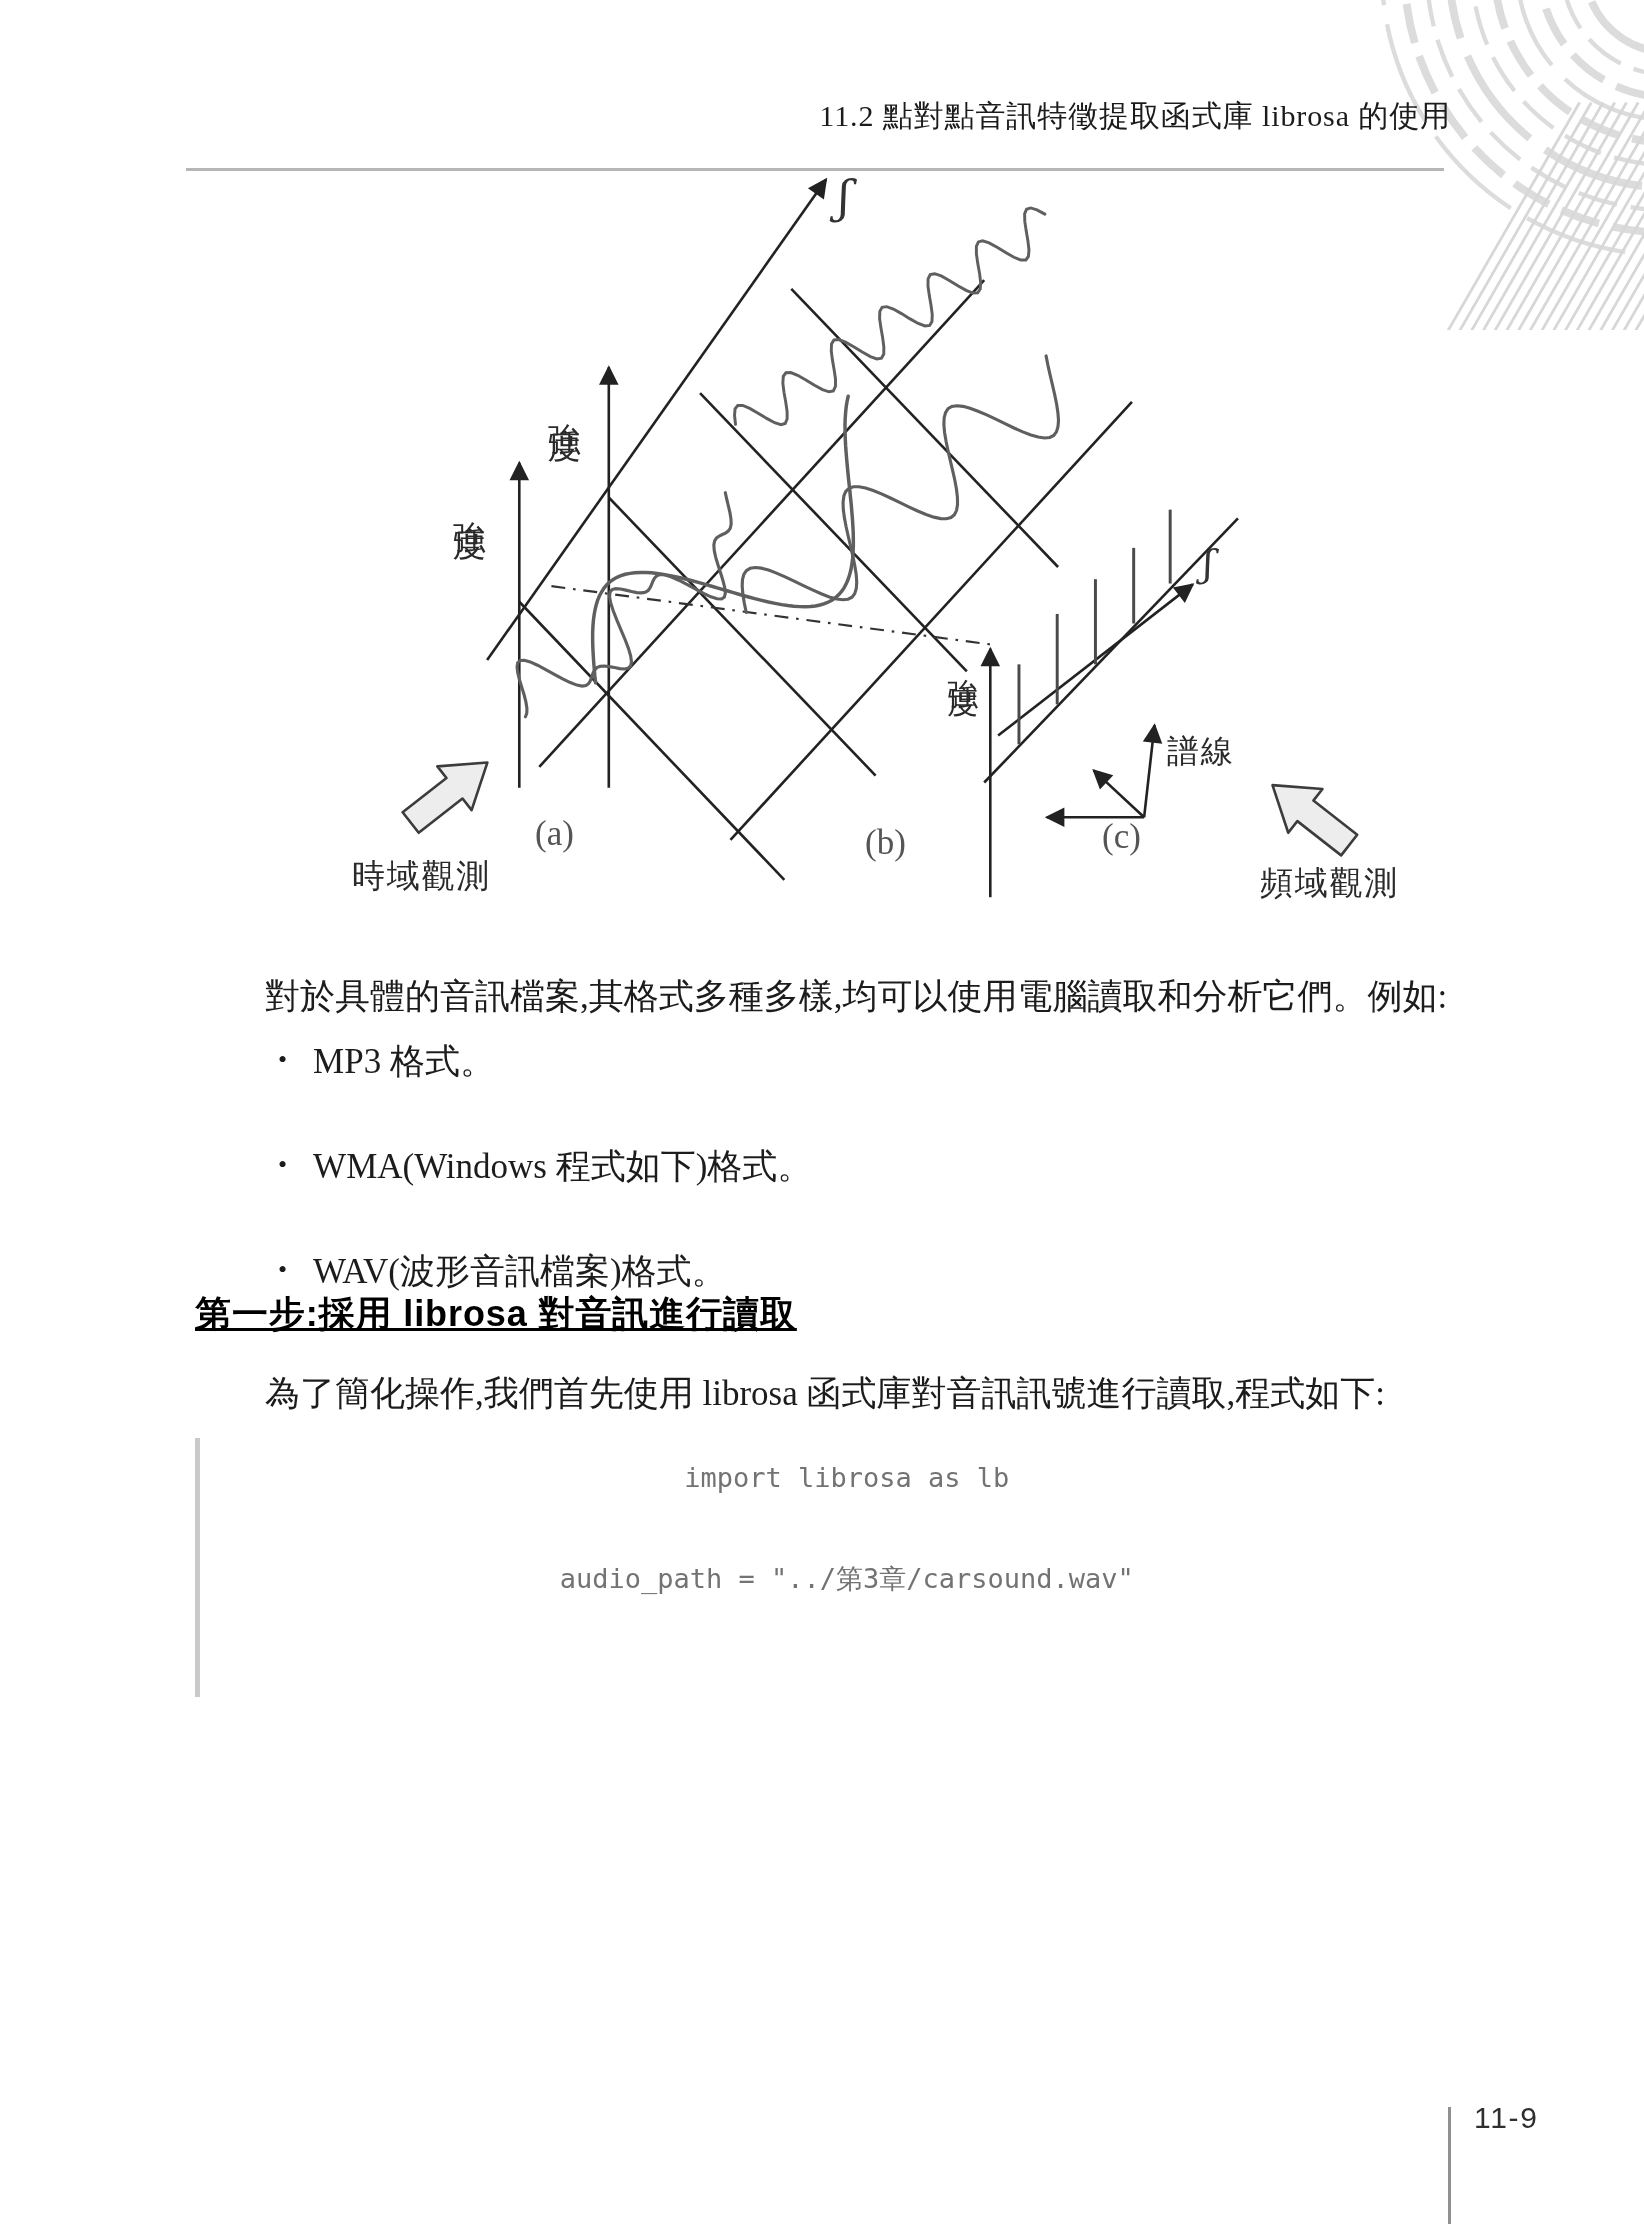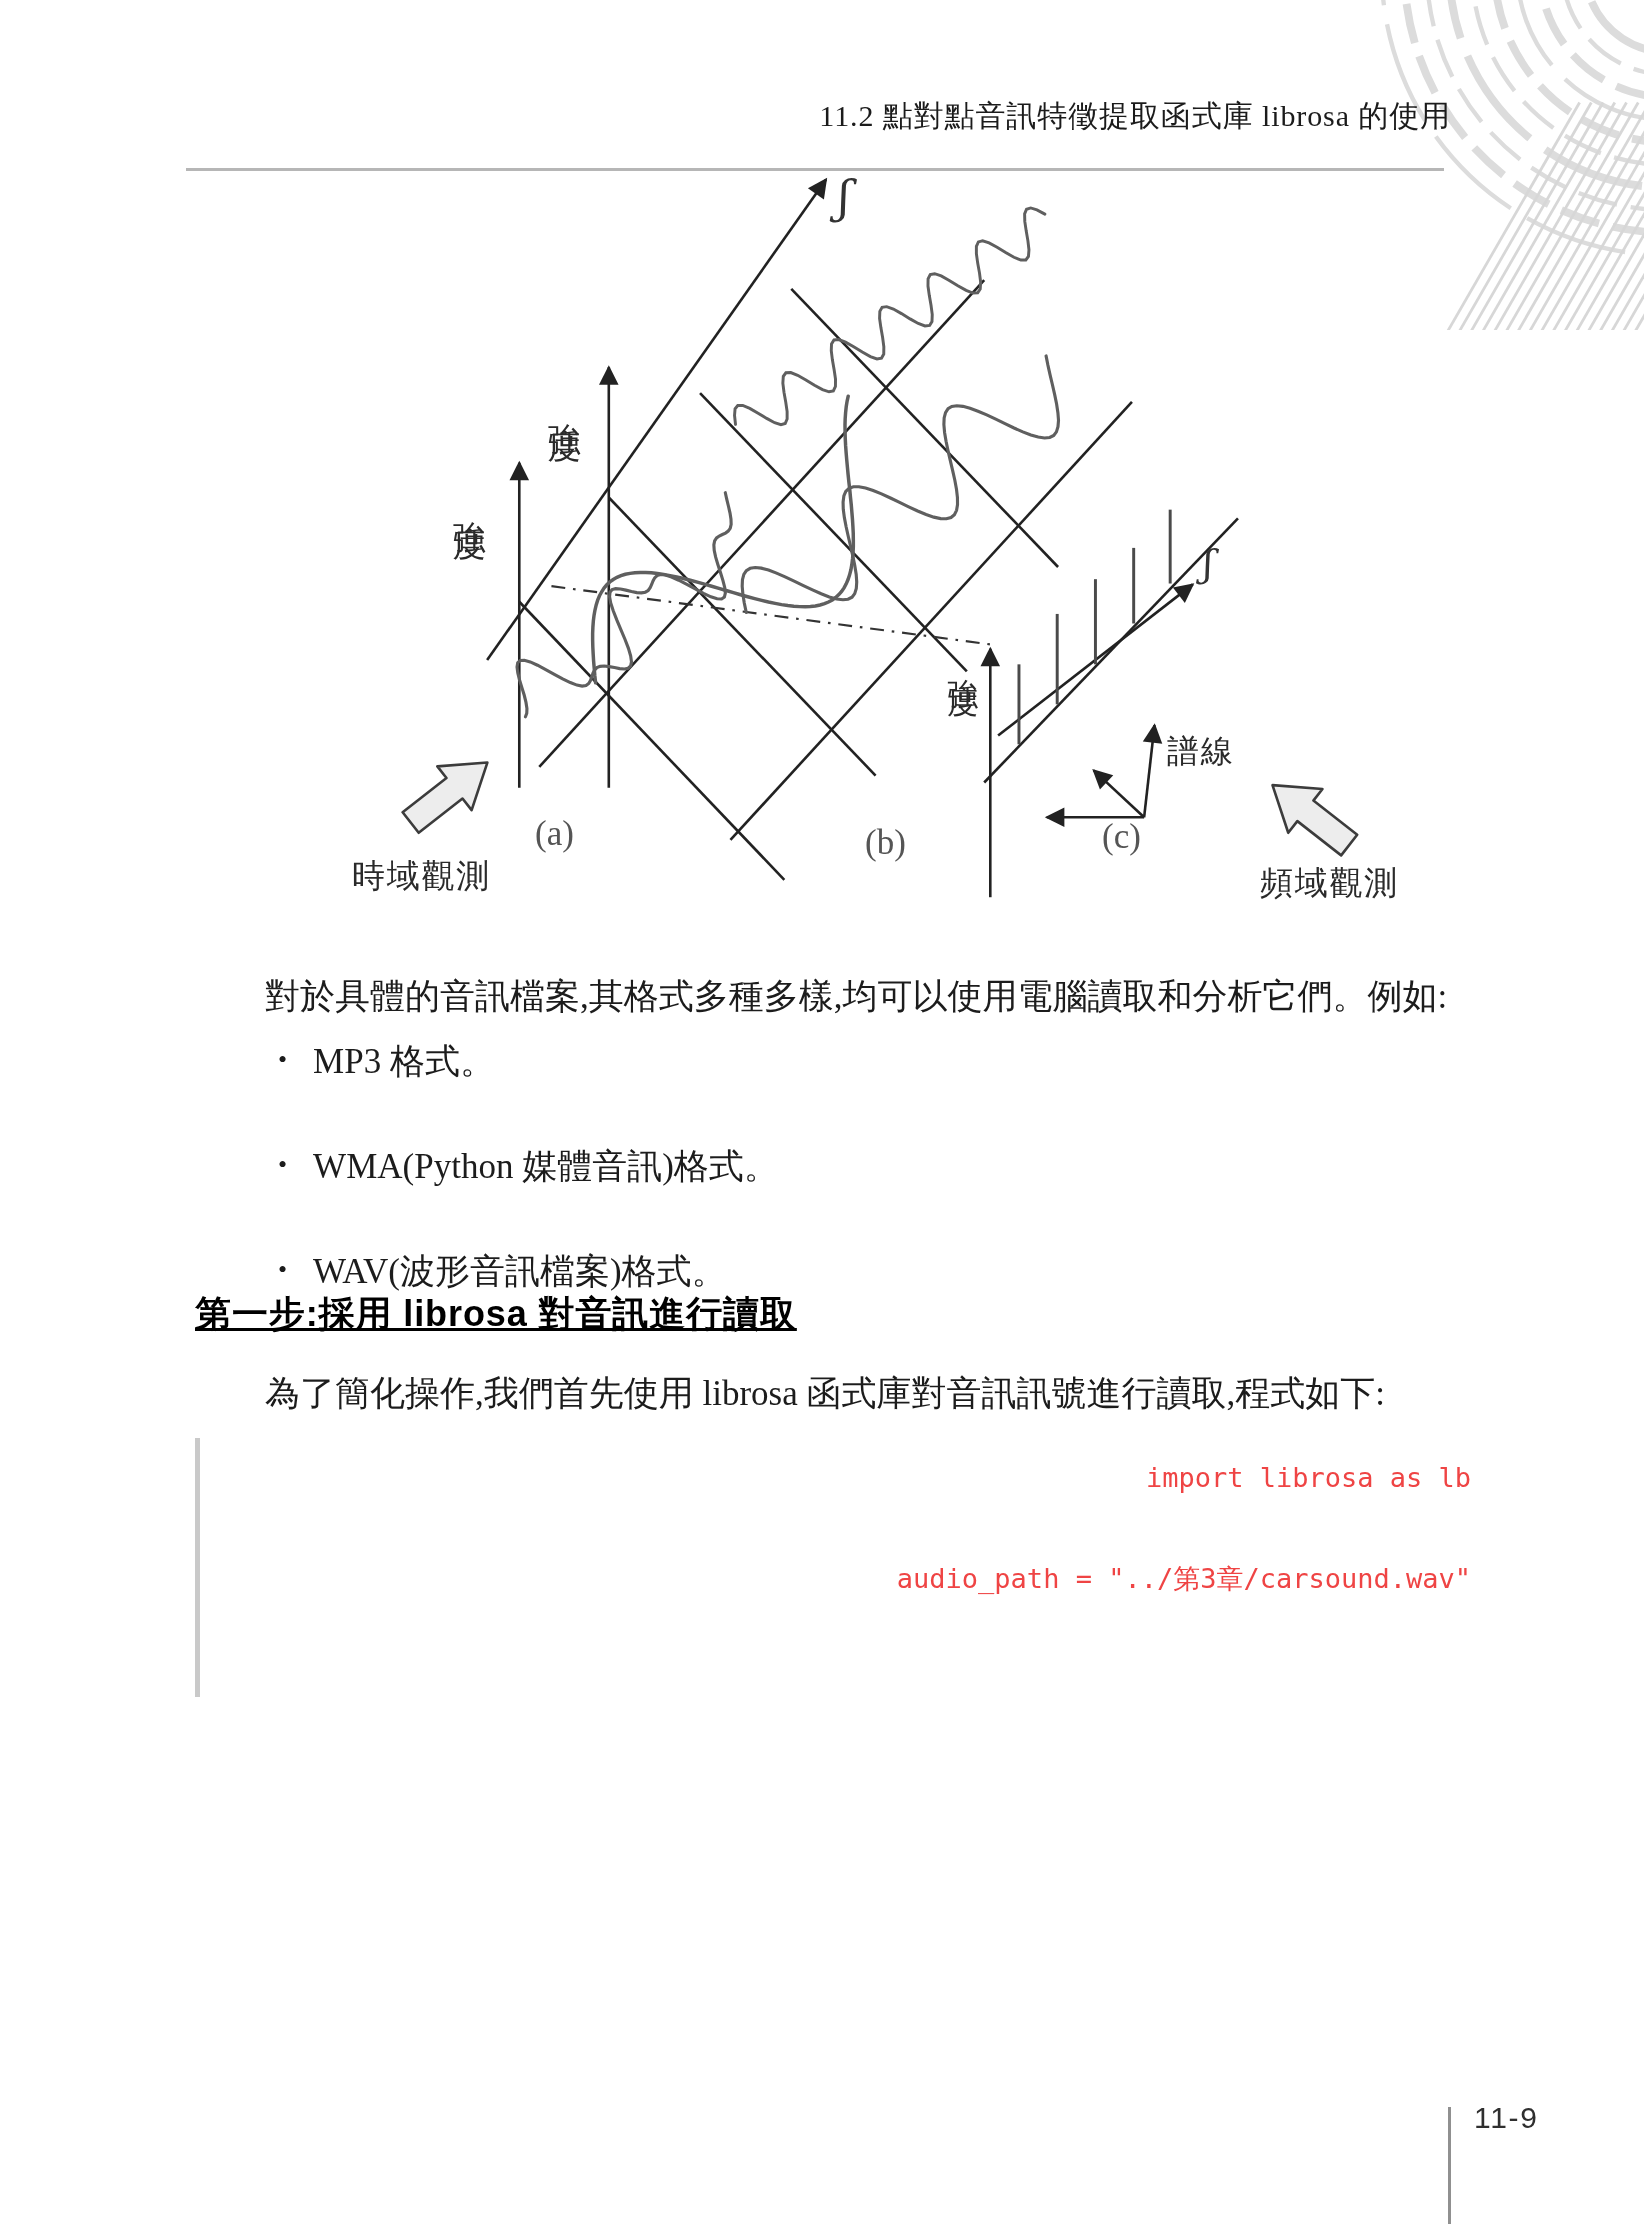--- a/index.html
+++ b/index.html
@@ -30,21 +30,21 @@
   .p1{line-height:90px;margin:0;text-indent:2em;}
   .fmt-list{list-style:none;margin:-5.2px 0 0 0;padding:0 0 0 83px;}
   .fmt-list li{display:flex;align-items:baseline;line-height:49px;margin-bottom:53px;}
   .fmt-list li:last-child{margin-bottom:0;}
   .bullet-dot{font-size:26px;margin-right:26px;position:relative;top:-5.2px;}
   .p2{line-height:71px;margin:-7.8px 0 0 0;text-indent:2em;}
   .section-heading{font-family:"Liberation Sans","DejaVu Sans",sans-serif;font-weight:700;font-size:36px;
         line-height:52px;margin:-11.3px 0 0 0;color:#000;text-align:left;letter-spacing:0.9px;text-decoration:underline;}
   .p3{line-height:71px;margin:18px 0 0 0;text-indent:2em;}
   .code-block{margin-top:9.6px;border-left:5.2px solid #c9c9c9;padding:19px 0 97px 22.6px;
-        font-family:"DejaVu Sans Mono","Liberation Mono",monospace;font-size:27px;color:#ef4444;text-align:right;}
+        font-family:"DejaVu Sans Mono","Liberation Mono",monospace;font-size:27px;color:#737373;text-align:center;}
   .code-line{line-height:42px;min-height:42px;white-space:pre;}
   .code-gap{margin-top:59px;}
 
   
   .footer-rule{position:absolute;left:1448px;top:2107px;width:2.6px;height:118px;background:#909090;}
   .page-number{position:absolute;left:1474px;top:2101px;font-family:"Liberation Sans","DejaVu Sans",sans-serif;
         font-size:30px;color:#2f2f2f;letter-spacing:1.7px;}
 </style>
 </head>
 <body>
@@ -162,21 +162,21 @@
 
   <div class="body-col">
     <p class="p1">對於具體的音訊檔案,其格式多種多樣,均可以使用電腦讀取和分析它們。例如:</p>
     <ul class="fmt-list">
       <li>
         <span class="bullet-dot">•</span>
         <span>MP3 格式。</span>
       </li>
       <li>
         <span class="bullet-dot">•</span>
-        <span>WMA(Python 媒體音訊)格式。</span>
+        <span>WMA(Windows 程式如下)格式。</span>
       </li>
       <li>
         <span class="bullet-dot">•</span>
         <span>WAV(波形音訊檔案)格式。</span>
       </li>
     </ul>
     <h2 class="section-heading">第一步:採用 librosa 對音訊進行讀取</h2>
     <p class="p3">為了簡化操作,我們首先使用 librosa 函式庫對音訊訊號進行讀取,程式如下:</p>
     <div class="code-block">
       <div class="code-line">import librosa as lb</div>

